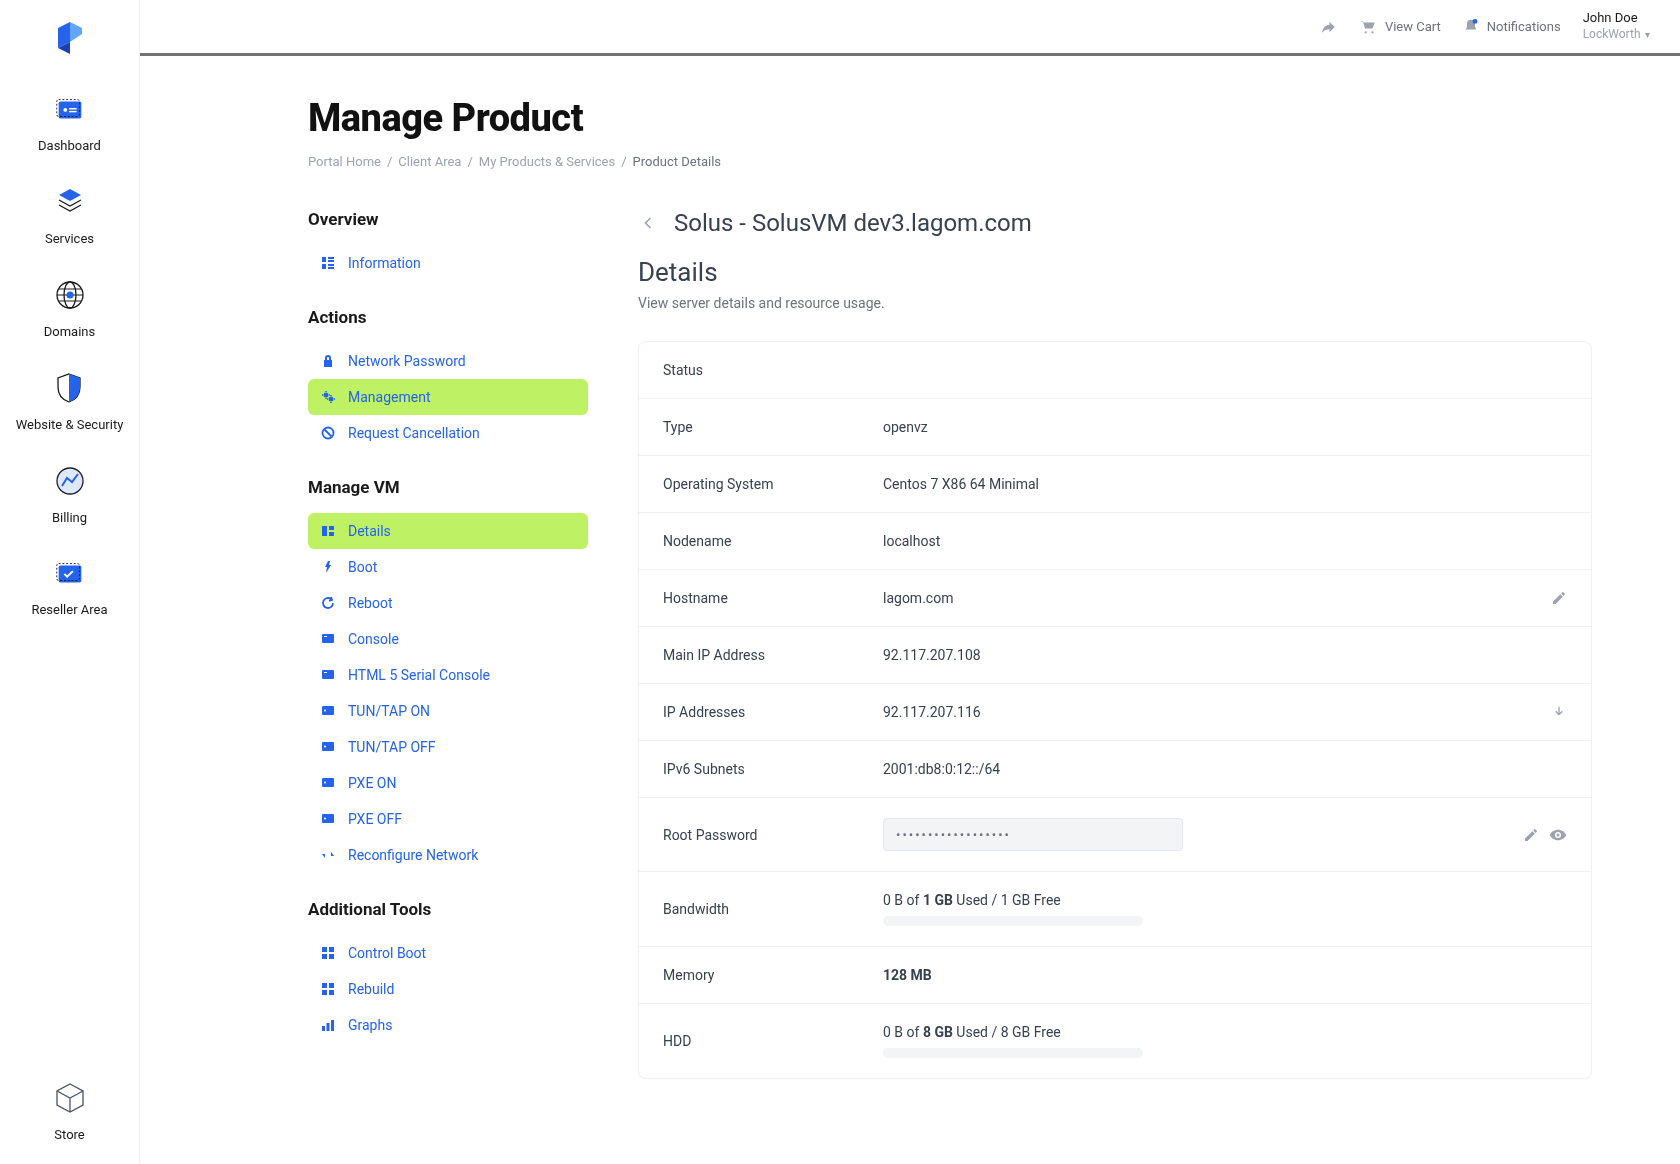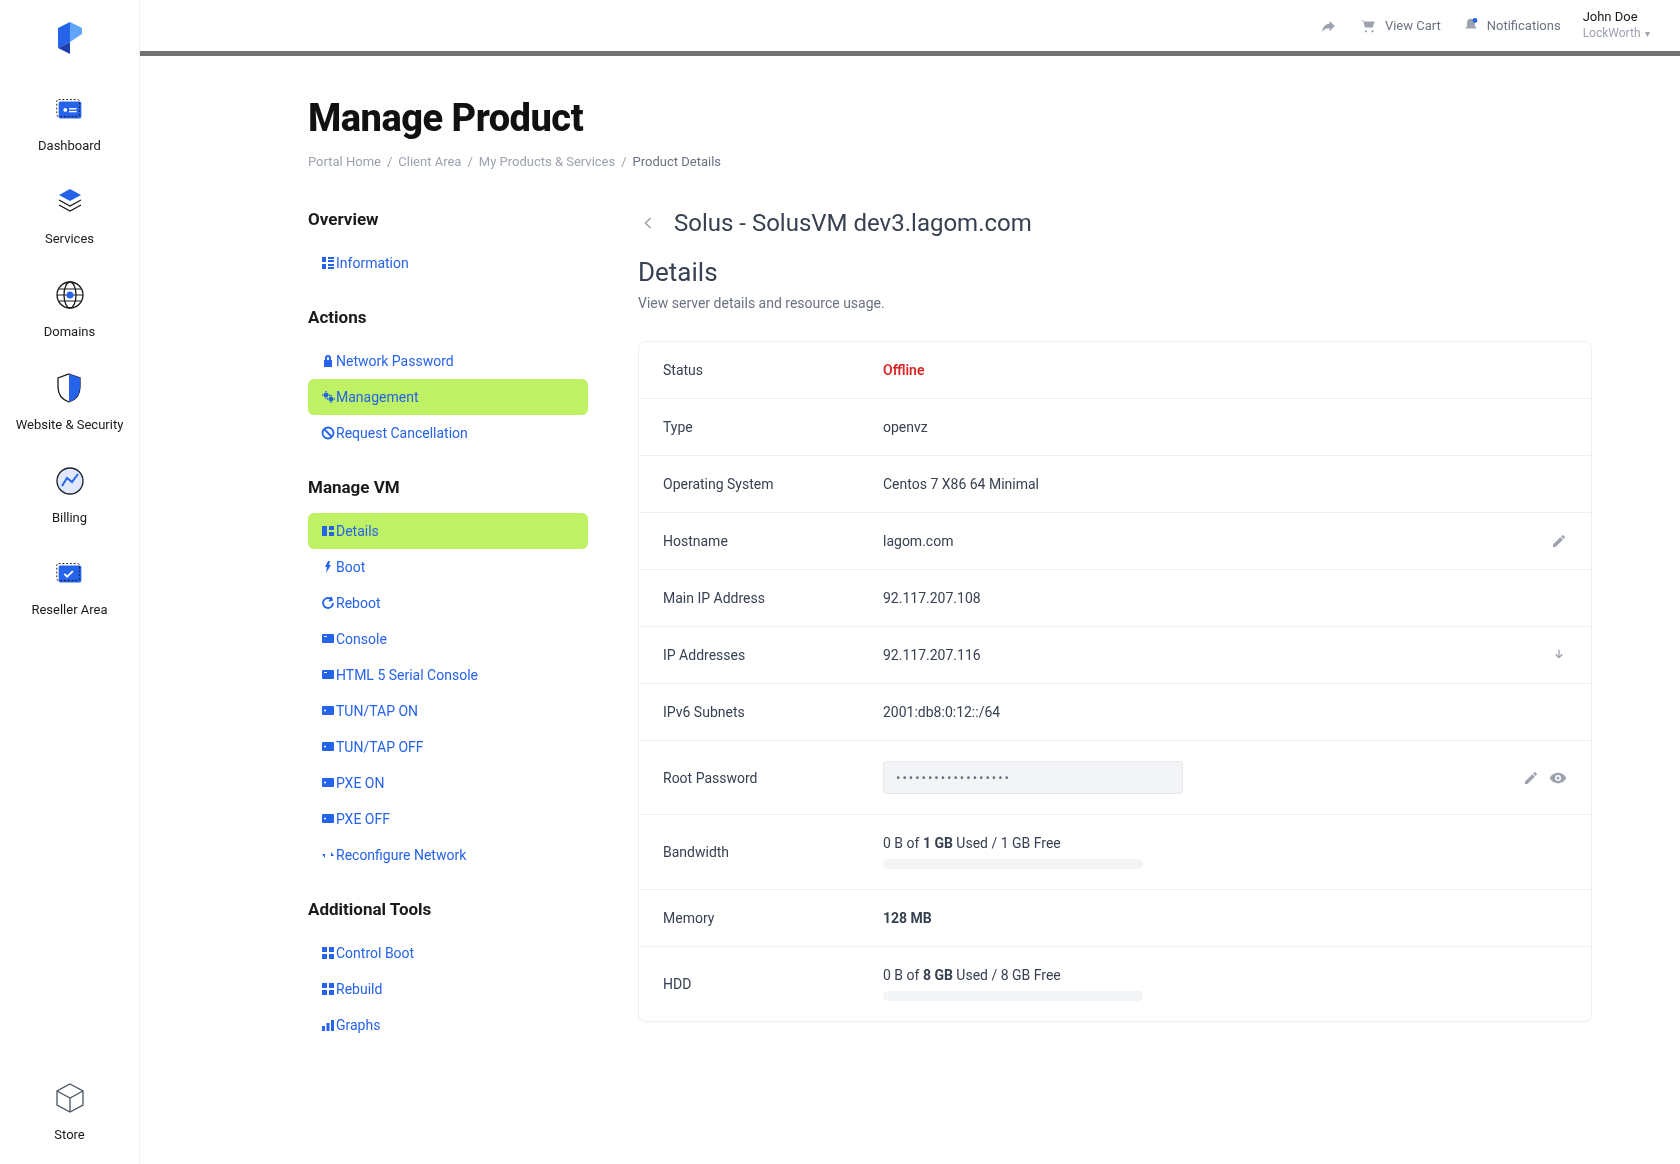--- a/index.html
+++ b/index.html
@@ -10,39 +10,39 @@
 .sidebar { width:140px; background:#fff; border-right:1px solid #eef0f3; padding:20px 0; display:flex; flex-direction:column; align-items:center; }
 .logo { width:30px; height:40px; margin-bottom:30px; }
 .nav-items { display:flex; flex-direction:column; gap:28px; align-items:center; width:100%; }
 .nav-item { display:flex; flex-direction:column; align-items:center; gap:10px; cursor:pointer; color:#1a1a1a; text-decoration:none; }
 .nav-icon { width:38px; height:38px; display:flex; align-items:center; justify-content:center; }
 .nav-label { font-size:13px; color:#1a1a1a; text-align:center; line-height:1.3; }
 .nav-spacer { flex:1; }
 
 
 .main { flex:1; display:flex; flex-direction:column; }
-.topbar { height:56px; border-bottom:5px solid #737373; display:flex; align-items:center; justify-content:flex-end; padding:0 30px; gap:22px; }
+.topbar { height:56px; border-bottom:3px solid #737373; display:flex; align-items:center; justify-content:flex-end; padding:0 30px; gap:22px; }
 .topbar-item { display:flex; align-items:center; gap:8px; font-size:13px; color:#6b7280; cursor:pointer; }
 .topbar-user { display:flex; flex-direction:column; align-items:flex-start; line-height:1.3; }
 .topbar-user-name { color:#1a1a1a; font-size:13px; }
 .topbar-user-org { color:#9ca3af; font-size:12px; }
 .topbar-caret { color:#9ca3af; font-size:10px; margin-left:2px; }
 
 .content { padding:40px 88px 40px 168px; }
 .page-title { font-size:38px; font-weight:800; color:#111; margin-bottom:14px; letter-spacing:-0.5px; }
 .breadcrumb { font-size:13px; color:#9ca3af; margin-bottom:40px; }
 .breadcrumb span { color:#9ca3af; }
 .breadcrumb .sep { margin:0 6px; }
 .breadcrumb .current { color:#6b7280; }
 
 .two-col { display:flex; gap:50px; }
 .side-menu { width:280px; flex-shrink:0; }
 .side-group-title { font-size:17px; font-weight:700; color:#1a1a1a; margin-bottom:16px; margin-top:26px; }
 .side-group-title:first-child { margin-top:0; }
-.side-link { display:flex; padding:10px 12px; font-size:14px; color:#2563eb; cursor:pointer; border-radius:6px; }
+.side-link { display:flex; gap:12px; padding:10px 12px; font-size:14px; color:#2563eb; cursor:pointer; border-radius:6px; }
 .side-link.active { background:#bef264; }
 .side-link-icon { width:16px; height:16px; display:flex; align-items:center; justify-content:center; flex-shrink:0; }
 
 .detail-col { flex:1; }
 .detail-header { display:flex; align-items:center; gap:16px; margin-bottom:20px; }
 .back-arrow { color:#9ca3af; cursor:pointer; }
 .detail-title { font-size:24px; font-weight:400; color:#374151; }
 .section-title { font-size:26px; font-weight:400; color:#374151; margin-bottom:8px; }
 .section-sub { font-size:14px; color:#6b7280; margin-bottom:30px; }
 
@@ -358,29 +358,32 @@
                 </svg>
             </span>
             <span class="detail-title">Solus - SolusVM dev3.lagom.com</span>
           </div>
           <div class="section-title">Details</div>
           <div class="section-sub">View server details and resource usage.</div>
 
           <div class="panel">
             <div class="row">
               <div class="row-label">Status</div>
-              <div class="row-value offline">Offline</div>
             </div>
             <div class="row">
               <div class="row-label">Type</div>
               <div class="row-value">openvz</div>
             </div>
             <div class="row">
               <div class="row-label">Operating System</div>
               <div class="row-value">Centos 7 X86 64 Minimal</div>
+            </div>
+            <div class="row">
+              <div class="row-label">Nodename</div>
+              <div class="row-value">localhost</div>
             </div>
             <div class="row">
               <div class="row-label">Hostname</div>
               <div class="row-value">lagom.com</div>
               <span class="row-action">
                 <svg width="16" height="16" viewBox="0 0 24 24" fill="#9ca3af">
                     <path d="M3 17.25V21h3.75L17.81 9.94l-3.75-3.75L3 17.25zM20.71 7.04a1 1 0 000-1.41l-2.34-2.34a1 1 0 00-1.41 0l-1.83 1.83 3.75 3.75 1.83-1.83z"></path>
                   </svg>
               </span>
             </div>

